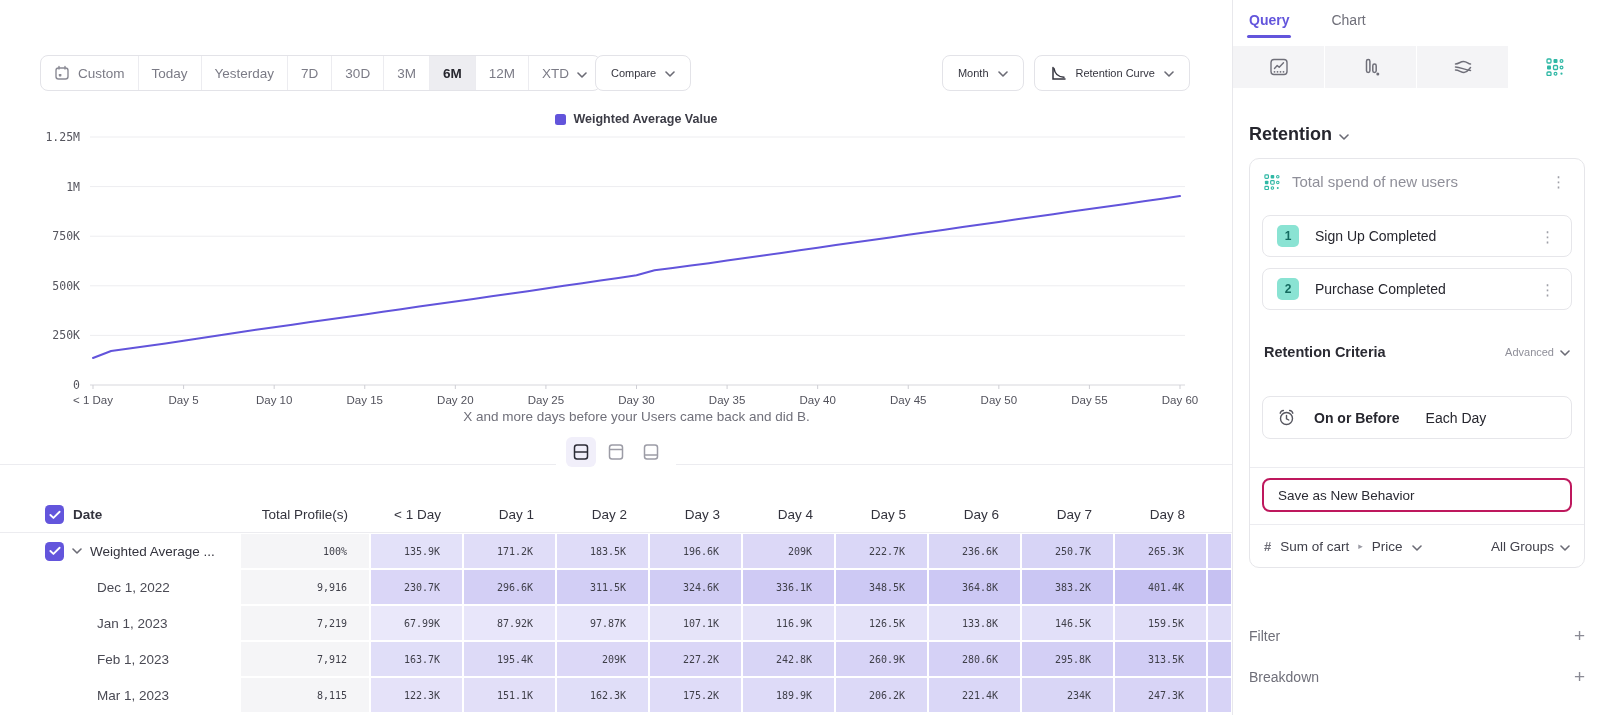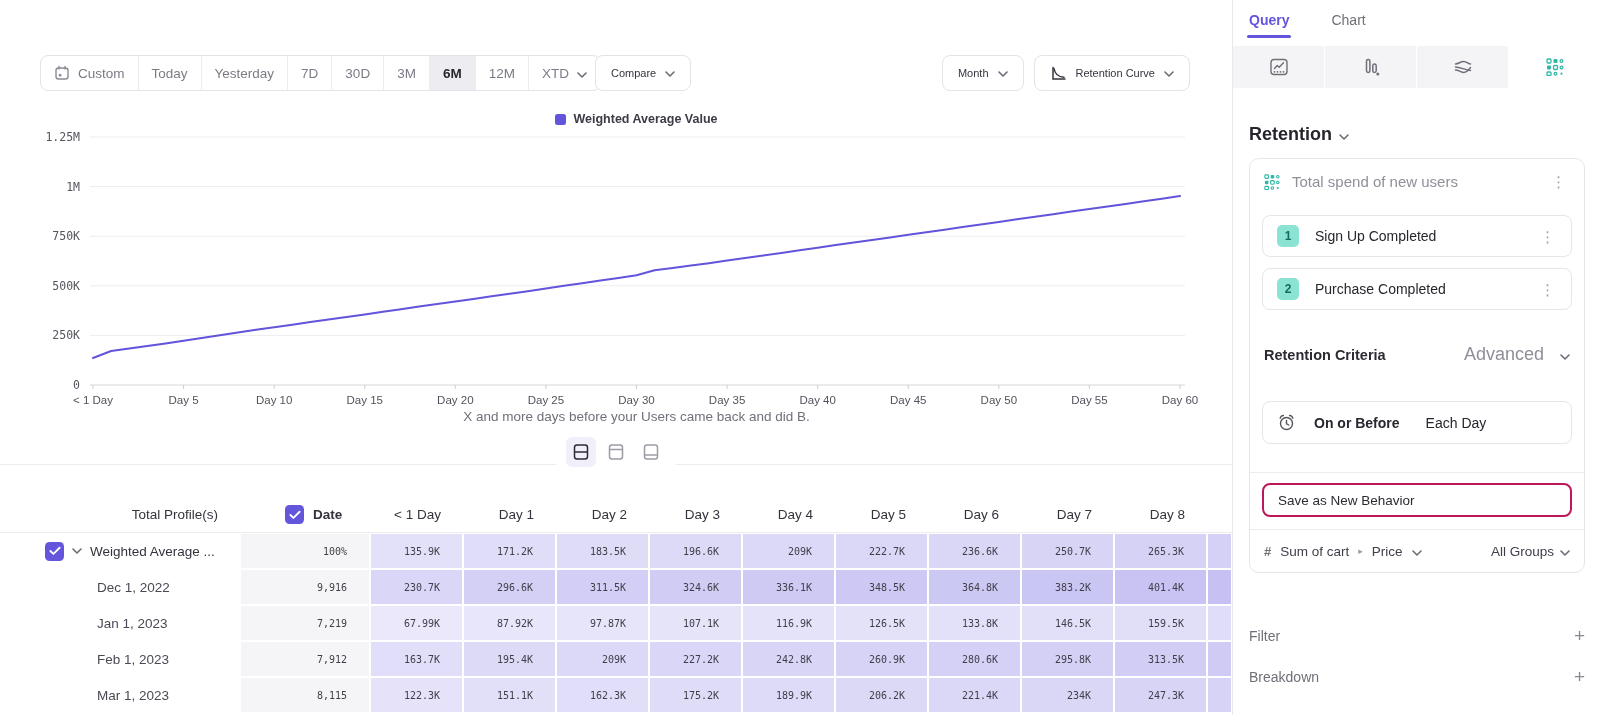--- a/index.html
+++ b/index.html
@@ -67,21 +67,21 @@
 
   .bcard { position:absolute; left:16px; top:158px; width:336px; border:1px solid #e6e6ea; border-radius:10px; background:#fff; }
   .bh { display:flex; align-items:center; gap:12px; padding:13px 14px; }
   .bh-title { flex:1; font-size:15px; color:#8f8f99; }
   .kebab { color:#9fa0a8; font-size:15px; line-height:1; cursor:pointer; padding:2px 4px; }
   .step-card { margin:11px 12px 0; height:42px; border:1px solid #e6e6ea; border-radius:8px; display:flex; align-items:center; padding:0 12px 0 14px; gap:16px; cursor:pointer; }
   .step-num { width:22px; height:22px; border-radius:5px; background:#8ae3d3; color:#156b60; font-size:12px; font-weight:700; display:flex; align-items:center; justify-content:center; }
   .step-label { flex:1; font-size:14px; color:#26262e; }
   .criteria-row { margin:34px 14px 0; display:flex; align-items:center; }
   .criteria-label { flex:1; font-size:14.5px; font-weight:700; color:#2b2b33; }
-  .advanced { display:flex; align-items:center; gap:16px; font-size:18px; color:#8f8f99; cursor:pointer; }
+  .advanced { display:flex; align-items:center; gap:6px; font-size:11px; color:#8f8f99; cursor:pointer; }
   .timing-card { margin:36px 12px 4px; height:43px; border:1px solid #e6e6ea; border-radius:8px; display:flex; align-items:center; padding:0 14px; gap:18px; cursor:pointer; }
   .timing-label { font-size:14px; font-weight:600; color:#26262e; }
   .timing-value { font-size:14px; color:#26262e; margin-left:8px; }
   .bdiv { border-top:1px solid #ececf0; margin-top:28px; }
   .bdiv2 { border-top:1px solid #ececf0; margin-top:12px; }
   .save-btn { margin:10px 12px 0; height:34px; border:2px solid #be185d; border-radius:8px; display:flex; align-items:center; padding:0 14px; font-size:13.5px; color:#2b2b33; cursor:pointer; background:#fff; }
   .measure-row { padding:12px 14px 12px; display:flex; align-items:center; gap:9px; }
   .hash { color:#6f6f79; font-weight:700; font-size:13px; }
   .measure-label, .measure-prop { font-size:13.5px; color:#3f3f49; cursor:pointer; }
   .mini-arrow { color:#9a9aa4; font-size:9px; }
@@ -236,29 +236,29 @@
             <svg width="16" height="18" viewBox="0 0 16 18" fill="none" stroke="currentColor" stroke-width="1.5">
               <rect x="1.5" y="2" width="13" height="14" rx="2.5"></rect>
               <line x1="1.5" y1="12" x2="14.5" y2="12"></line>
             </svg>
           </span>
         </div>
       </div>
   </div>
 
   <div class="rtable" id="rtable">
-      <div class="th num">Total Profile(s)</div>
       <div class="th date-th">
         <span class="checkbox">
           <svg width="12" height="10" viewBox="0 0 13 10" fill="none" stroke="#fff" stroke-width="2" stroke-linecap="round" stroke-linejoin="round">
             <polyline points="1.5,5 4.8,8.2 11.5,1.5"></polyline>
           </svg>
         </span>
         <span>Date</span>
       </div>
+      <div class="th num">Total Profile(s)</div>
       <div class="th num">&lt; 1 Day</div>
       <div class="th num">Day 1</div>
       <div class="th num">Day 2</div>
       <div class="th num">Day 3</div>
       <div class="th num">Day 4</div>
       <div class="th num">Day 5</div>
       <div class="th num">Day 6</div>
       <div class="th num">Day 7</div>
       <div class="th num">Day 8</div>
       <div class="th"></div>

